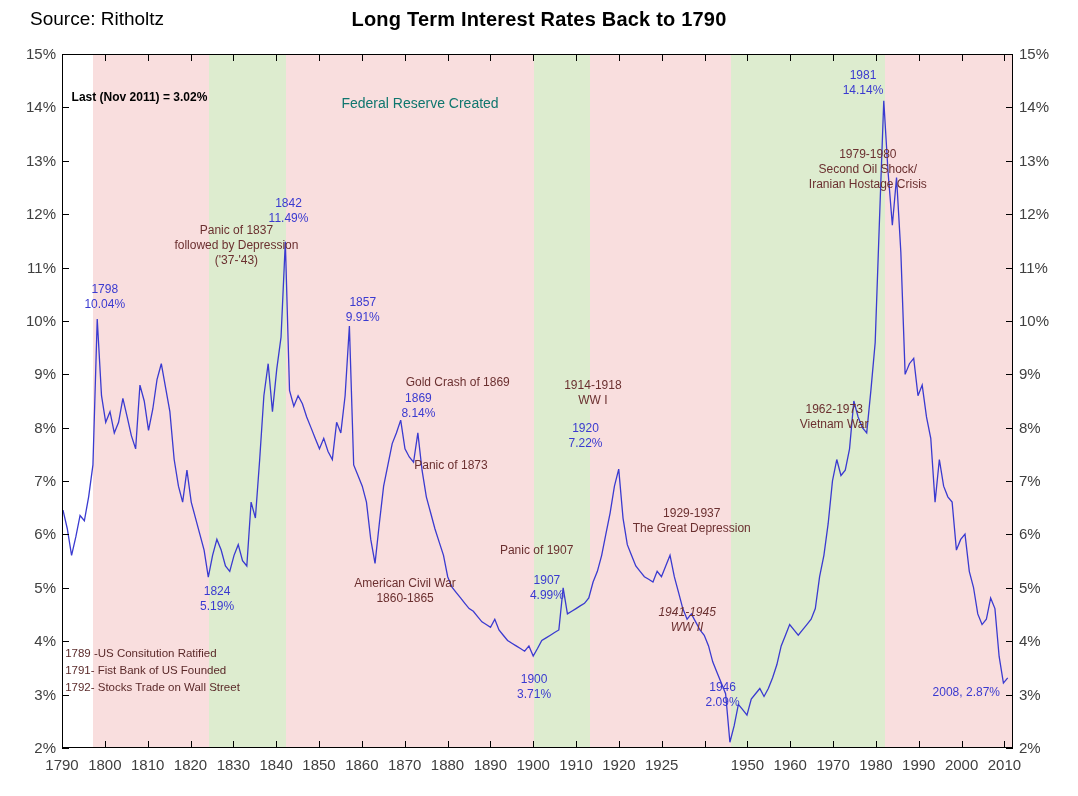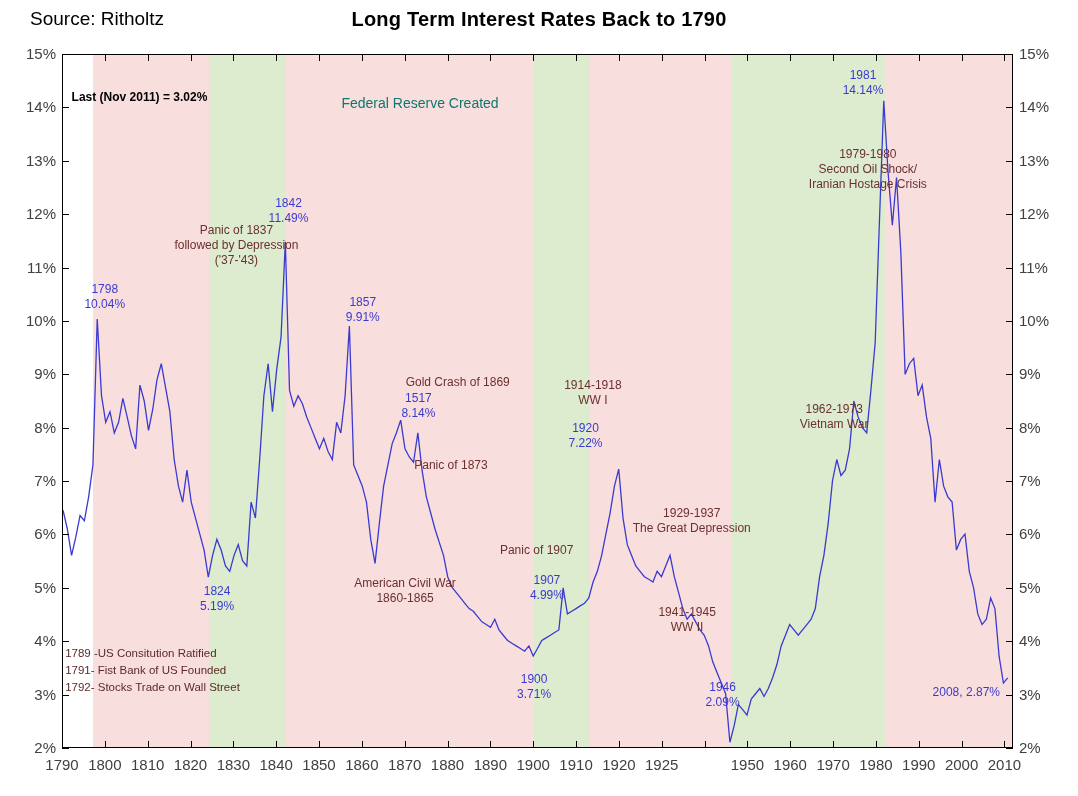--- a/index.html
+++ b/index.html
@@ -133,37 +133,37 @@
       <div class="ann dark center" style="left: 111.378px; top: 168.162px;">Panic of 1837
 followed by Depression
 ('37-'43)</div>
       <div class="ann blue center" style="left: 205.622px; top: 141.469px;">1842
 11.49%</div>
       <div class="ann blue center" style="left: 282.73px; top: 240.231px;">1857
 9.91%</div>
       <div class="ann blue center" style="left: 137.081px; top: 528.508px;">1824
 5.19%</div>
       <div class="ann dark center" style="left: 342.703px; top: 320.308px;">Gold Crash of 1869</div>
-      <div class="ann blue center" style="left: 338.419px; top: 336.323px;">1517
+      <div class="ann blue center" style="left: 338.419px; top: 336.323px;">1869
 8.14%</div>
       <div class="ann dark center" style="left: 351.27px; top: 403.054px;">Panic of 1873</div>
       <div class="ann dark center" style="left: 291.297px; top: 520.5px;">American Civil War
 1860-1865</div>
       <div class="ann dark center" style="left: 436.946px; top: 488.469px;">Panic of 1907</div>
       <div class="ann blue center" style="left: 466.932px; top: 517.831px;">1907
 4.99%</div>
       <div class="ann blue center" style="left: 454.081px; top: 616.592px;">1900
 3.71%</div>
       <div class="ann dark center" style="left: 501.203px; top: 322.977px;">1914-1918
 WW I</div>
       <div class="ann blue center" style="left: 505.486px; top: 365.685px;">1920
 7.22%</div>
       <div class="ann dark center" style="left: 569.743px; top: 451.1px;">1929-1937
 The Great Depression</div>
-      <div class="ann dark center" style="left: 595.446px; top: 549.862px;">1941-1945
+      <div class="ann dark center" style="left: 595.446px; top: 549.862px; font-style: italic;">1941-1945
 WW II</div>
       <div class="ann blue center" style="left: 642.568px; top: 624.6px;">1946
 2.09%</div>
       <div class="ann dark center" style="left: 736.811px; top: 92px; margin-left: 9px;">1979-1980
 Second Oil Shock/
 Iranian Hostage Crisis</div>
       <div class="ann blue center" style="left: 779.649px; top: 13.3462px;">1981
 14.14%</div>
       <div class="ann dark center" style="left: 736.811px; top: 347px;">1962-1973
 Vietnam War</div>

